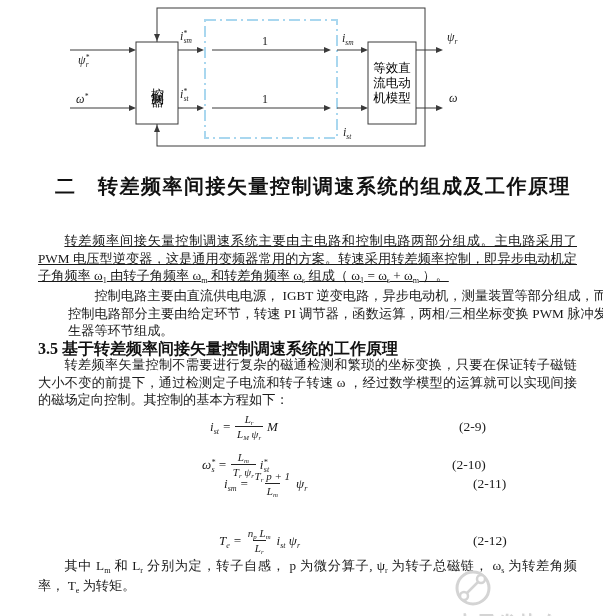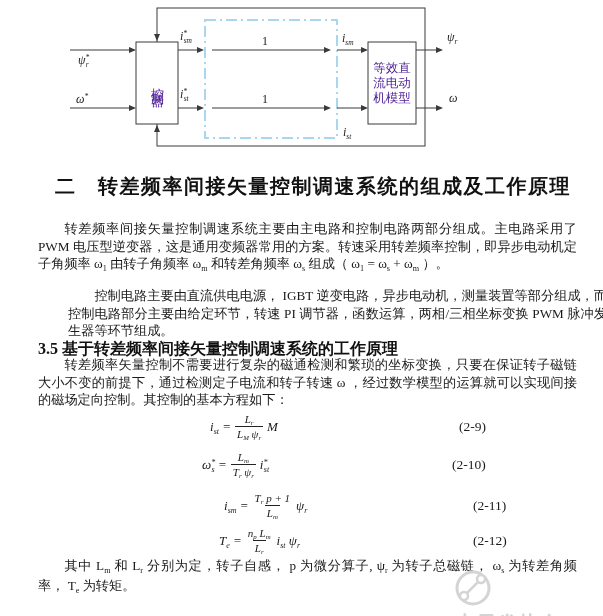--- a/index.html
+++ b/index.html
@@ -4,21 +4,21 @@
 <style>
   html,body{margin:0;padding:0;background:#ffffff;}
   .page{position:relative;width:603px;height:616px;background:#fff;overflow:hidden;
         font-family:"Liberation Serif","DejaVu Serif",serif;color:#1b1b1b;}
   
   .diagram{position:absolute;left:0;top:0;width:603px;height:158px;}
   .diagram svg{position:absolute;left:0;top:0;}
   .dlabel{position:absolute;font-size:12px;font-style:italic;white-space:nowrap;color:#222;}
   .dlabel.upright{font-style:normal;}
   .blk-label{position:absolute;display:flex;align-items:center;justify-content:center;
-             font-style:normal;color:#4c1d95;}
+             font-style:normal;color:#000000;}
   .v-label{writing-mode:vertical-rl;text-orientation:upright;font-size:13px;letter-spacing:4px;}
   .model-label{font-size:12.5px;line-height:15px;width:41px;text-align:center;word-break:break-all;}
   
   .h-main{position:absolute;left:55px;top:173px;font-size:20px;font-weight:bold;
           letter-spacing:1.5px;white-space:nowrap;color:#111;}
   .h-sec{position:absolute;left:38px;font-size:16px;font-weight:bold;white-space:nowrap;color:#111;}
   .para{position:absolute;left:38px;width:539px;font-size:13.2px;line-height:17.5px;
         text-align:justify;text-indent:2em;color:#191919;}
   sub,sup{font-size:0.62em;line-height:0;}
   sub{vertical-align:-0.35em;}
@@ -95,21 +95,21 @@
     <span class="dlabel" style="left:180px;top:87px;">i<sup>*</sup><sub>st</sub></span>
     <span class="dlabel upright" style="left:262px;top:34px;">1</span>
     <span class="dlabel upright" style="left:262px;top:92px;">1</span>
     <span class="dlabel" style="left:342px;top:31px;">i<sub>sm</sub></span>
     <span class="dlabel" style="left:343px;top:89px;margin-top:36px;">i<sub>st</sub></span>
     <span class="dlabel" style="left:447px;top:30px;">ψ<sub>r</sub></span>
     <span class="dlabel" style="left:449px;top:91px;">ω</span>
   </div>
 
   <div class="h-main">二　转差频率间接矢量控制调速系统的组成及工作原理</div>
-  <div class="para" style="top:220px;">转差频率间接矢量控制调速系统主要由主电路和控制电路两部分组成。主电路采用了 PWM 电压型逆变器，这是通用变频器常用的方案。转速采用转差频率控制，即异步电动机定子角频率 ω<sub>1</sub> 由转子角频率 ω<sub>m</sub> 和转差角频率 ω<sub>s</sub> 组成（ ω<sub>1</sub> = ω<sub>s</sub> + ω<sub>m</sub> ）。</div>
+  <div class="para" style="top:232px;text-decoration:underline;">转差频率间接矢量控制调速系统主要由主电路和控制电路两部分组成。主电路采用了 PWM 电压型逆变器，这是通用变频器常用的方案。转速采用转差频率控制，即异步电动机定子角频率 ω<sub>1</sub> 由转子角频率 ω<sub>m</sub> 和转差角频率 ω<sub>s</sub> 组成（ ω<sub>1</sub> = ω<sub>s</sub> + ω<sub>m</sub> ）。</div>
   <div class="para" style="top:287px;margin-left:30px;">控制电路主要由直流供电电源， IGBT 逆变电路，异步电动机，测量装置等部分组成，而控制电路部分主要由给定环节，转速 PI 调节器，函数运算，两相/三相坐标变换 PWM 脉冲发生器等环节组成。</div>
   <div class="h-sec" style="top:339px;">3.5 基于转差频率间接矢量控制调速系统的工作原理</div>
   <div class="para" style="top:356px;">转差频率矢量控制不需要进行复杂的磁通检测和繁琐的坐标变换，只要在保证转子磁链大小不变的前提下，通过检测定子电流和转子转速 ω ，经过数学模型的运算就可以实现间接的磁场定向控制。其控制的基本方程如下：</div>
 
   <div class="eq-row" style="top:412px;">
     <span class="eq" style="left:210px;top:0;">
       <span>i<sub>st</sub> =</span>
       <span class="frac">
         <span class="num">L<sub>r</sub></span>
         <span class="den">L<sub>M</sub> ψ<sub>r</sub></span>
@@ -124,21 +124,21 @@
       <span>ω<sup>*</sup><sub>s</sub> =</span>
       <span class="frac">
         <span class="num">L<sub>m</sub></span>
         <span class="den">T<sub>r</sub> ψ<sub>r</sub></span>
       </span>
       <span>i<sup>*</sup><sub>st</sub></span>
     </span>
     <span class="eq-no" style="left:452px;">(2-10)</span>
   </div>
 
-  <div class="eq-row" style="top:491px;">
+  <div class="eq-row" style="top:469px;">
     <span class="eq" style="left:224px;top:0;">
       <span>i<sub>sm</sub> =</span>
       <span class="frac">
         <span class="num">T<sub>r</sub> p + 1</span>
         <span class="den">L<sub>m</sub></span>
       </span>
       <span>ψ<sub>r</sub></span>
     </span>
     <span class="eq-no" style="left:473px;">(2-11)</span>
   </div>

